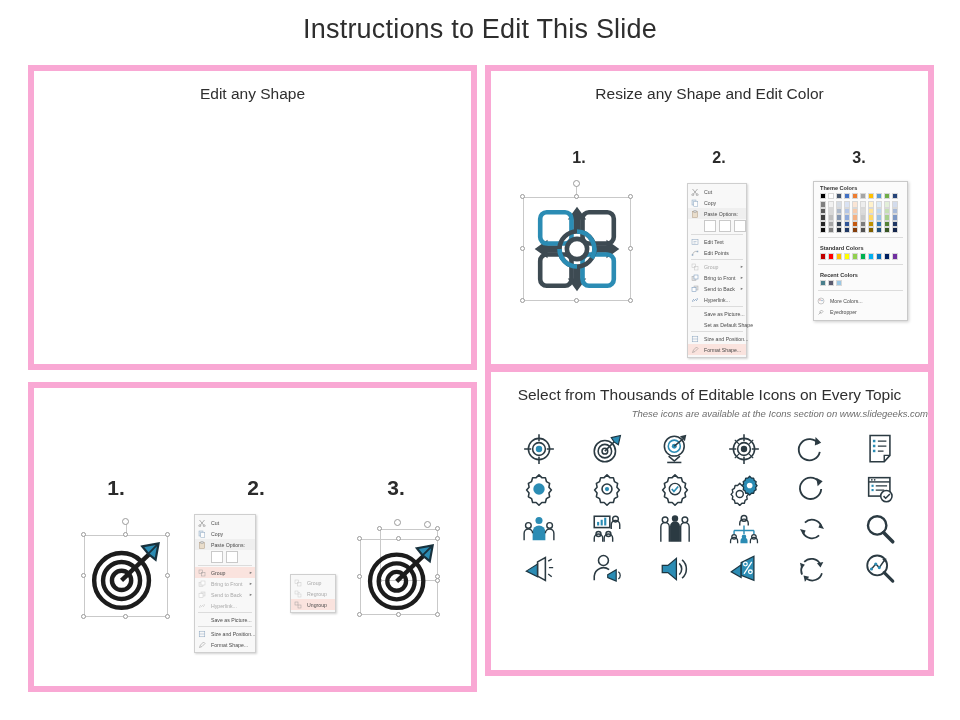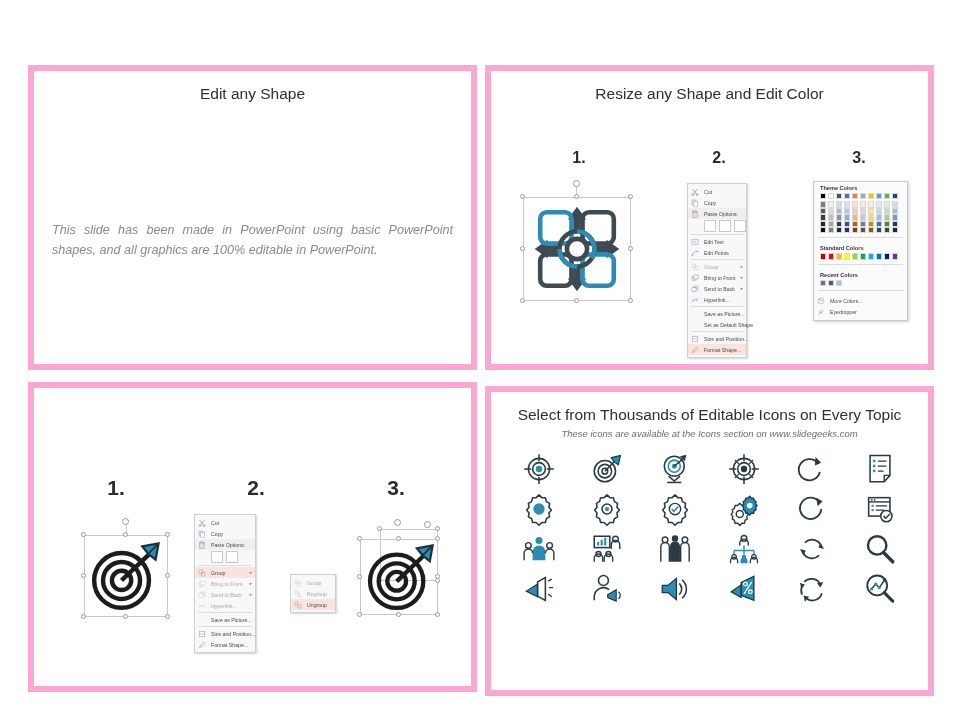--- a/index.html
+++ b/index.html
@@ -10,27 +10,27 @@
   }
   .slide{position:absolute;inset:0;}
   .page-title{
     position:absolute;top:14px;left:0;width:960px;text-align:center;
     font-size:27px;color:#2e2e2e;font-weight:400;letter-spacing:.2px;
   }
   .panel{position:absolute;border:6px solid #f9a8d4;background:#fff;box-sizing:border-box;}
   #p-tl{left:28px;top:65px;width:449px;height:305px;}
   #p-tr{left:485px;top:65px;width:449px;height:305px;}
   #p-bl{left:28px;top:382px;width:449px;height:310px;}
-  #p-br{left:485px;top:386px;width:449px;height:310px;}
+  #p-br{left:485px;top:366px;width:449px;height:310px;}
   .panel-title{
     position:absolute;left:0;right:0;top:14px;text-align:center;
     font-size:15.5px;color:#2f2f2f;font-weight:400;
   }
   .panel-sub{
-    position:absolute;left:0;right:0;top:36px;text-align:center;
+    position:absolute;left:0;right:0;top:36px;text-align:right;
     font-size:9.5px;color:#6d6d6d;font-style:italic;
   }
   .body-text{
     position:absolute;left:18px;right:18px;font-size:12.6px;font-style:italic;
     color:#8a8a8a;line-height:1.55;text-align:justify;
   }
   #tl-p1{top:150px;}
   #tl-p2{top:222px;}
   .step-num{
     position:absolute;font-size:16px;font-weight:bold;color:#2b2b2b;
@@ -89,24 +89,24 @@
     grid-template-rows:repeat(4,1fr);row-gap:6px;
   }
   .icell{display:flex;align-items:center;justify-content:center;}
   .icell svg{width:34px;height:34px;display:block;}
 </style>
 </head>
 <body>
 
 <div class="slide">
 
+  <div class="page-title">Instructions to Edit This Slide</div>
 
   <div class="panel" id="p-tl">
     <div class="panel-title">Edit any Shape</div>
-    <div class="body-text" id="tl-p1">This slide has been made in PowerPoint using basic PowerPoint shapes, and all graphics are 100% editable in PowerPoint.</div>
   </div>
 
   <div class="panel" id="p-tr">
     <div class="panel-title">Resize any Shape and Edit Color</div>
 
     <div class="step-num" style="left:58px;top:78px;">1.</div>
     <div class="step-num" style="left:198px;top:78px;">2.</div>
     <div class="step-num" style="left:338px;top:78px;">3.</div>
 
     <div class="fig" style="left:22px;top:112px;width:130px;height:130px;">

